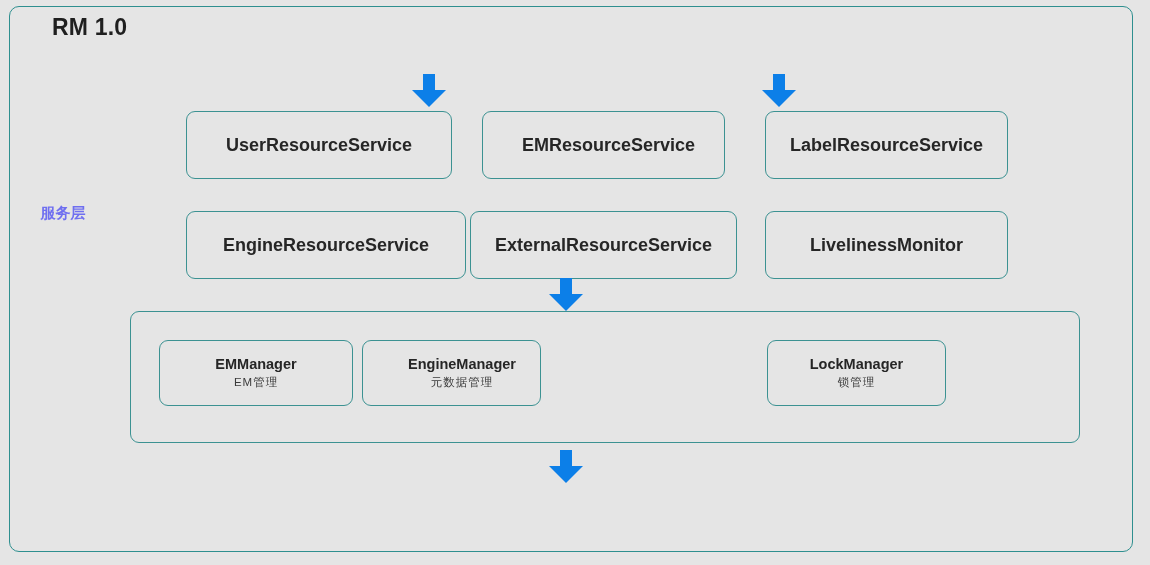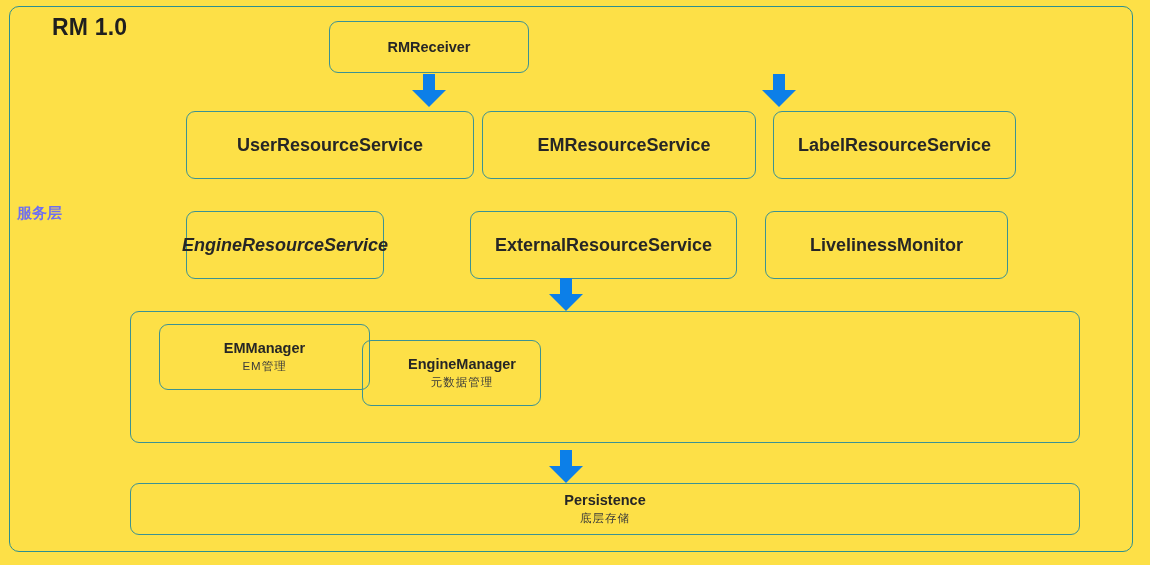--- a/index.html
+++ b/index.html
@@ -10,21 +10,21 @@
   }
   body {
     font-family: "Liberation Sans", sans-serif;
     -webkit-font-smoothing: antialiased;
   }
 
   #diagram {
     position: relative;
     width: 1150px;
     height: 565px;
-    background: #fde047;
+    background: #e5e5e5;
     overflow: hidden;
   }
 
   
   .outer-frame {
     position: absolute;
     left: 9px;
     top: 6px;
     width: 1124px;
     height: 546px;
@@ -44,20 +44,21 @@
     letter-spacing: 0.2px;
     white-space: nowrap;
   }
 
   
   .layer-label {
     position: absolute;
     color: #6f6ff0;
     font-size: 15px;
     font-weight: bold;
+    text-align: center;
     line-height: 1.45;
     width: 92px;
   }
   .layer-label.service { left: 17px; top: 202px; }
   .layer-label.base    { left: 17px; top: 350px; }
 
   
   .node {
     position: absolute;
     box-sizing: border-box;
@@ -140,85 +141,82 @@
 <div id="diagram">
 
   <div class="outer-frame"></div>
 
   <div class="diagram-title">RM 1.0</div>
 
   <div class="layer-label service">
     <span>服务层</span>
   </div>
 
-  <div class="node entry" style="left:329px; top:21px; width:200px;">
-    <div class="title-en">RMReceiver</div>
-  </div>
 
 
   <span class="arrow-down" style="left:408px; top:74px;">
     <svg width="42" height="34" viewBox="0 0 42 34">
       <polygon points="15,0 27,0 27,16 38,16 21,33 4,16 15,16" fill="#0c7fe8"></polygon>
     </svg>
   </span>
 
   <span class="arrow-down" style="left:758px; top:74px;">
     <svg width="42" height="34" viewBox="0 0 42 34">
       <polygon points="15,0 27,0 27,16 38,16 21,33 4,16 15,16" fill="#0c7fe8"></polygon>
     </svg>
   </span>
 
-  <div class="node service" style="left:186px; top:111px; width:288px;text-align:right;">
+  <div class="node service" style="left:186px; top:111px; width:266px;text-align:right;">
     <div class="title-en">UserResourceService</div>
   </div>
 
-  <div class="node service" style="left:482px; top:111px; width:274px;padding-left:10px;">
+  <div class="node service" style="left:482px; top:111px; width:243px;padding-left:10px;">
     <div class="title-en">EMResourceService</div>
   </div>
 
-  <div class="node service" style="left:765px; top:111px; width:243px;margin-left:8px;">
+  <div class="node service" style="left:765px; top:111px; width:243px;">
     <div class="title-en">LabelResourceService</div>
   </div>
 
-  <div class="node service" style="left:186px; top:211px; width:198px;font-style:italic;">
+  <div class="node service" style="left:186px; top:211px; width:280px;">
     <div class="title-en">EngineResourceService</div>
   </div>
 
   <div class="node service" style="left:470px; top:211px; width:267px;">
     <div class="title-en">ExternalResourceService</div>
   </div>
 
   <div class="node service" style="left:765px; top:211px; width:243px;">
     <div class="title-en">LivelinessMonitor</div>
   </div>
 
   <span class="arrow-down" style="left:545px; top:278px;">
     <svg width="42" height="34" viewBox="0 0 42 34">
       <polygon points="15,0 27,0 27,16 38,16 21,33 4,16 15,16" fill="#0c7fe8"></polygon>
     </svg>
   </span>
 
   <div class="manager-container"></div>
 
-  <div class="node manager" style="left:159px; top:324px; width:211px;">
+  <div class="node manager" style="left:159px; top:340px; width:194px;">
     <div class="title-en">EMManager</div>
     <div class="title-cn">EM管理</div>
   </div>
 
   <div class="node manager" style="left:362px; top:340px; width:179px;padding-left:21px;">
     <div class="title-en">EngineManager</div>
     <div class="title-cn">元数据管理</div>
   </div>
 
 
+  <div class="node manager" style="left:767px; top:340px; width:179px;">
+    <div class="title-en">LockManager</div>
+    <div class="title-cn">锁管理</div>
+  </div>
 
   <span class="arrow-down" style="left:545px; top:450px;">
     <svg width="42" height="34" viewBox="0 0 42 34">
       <polygon points="15,0 27,0 27,16 38,16 21,33 4,16 15,16" fill="#0c7fe8"></polygon>
     </svg>
   </span>
 
-  <div class="node persistence" style="left:130px; top:483px; width:950px;">
-    <div class="title-en">Persistence</div>
-    <div class="title-cn">底层存储</div>
-  </div>
 
 </div>
 
 </body></html>

